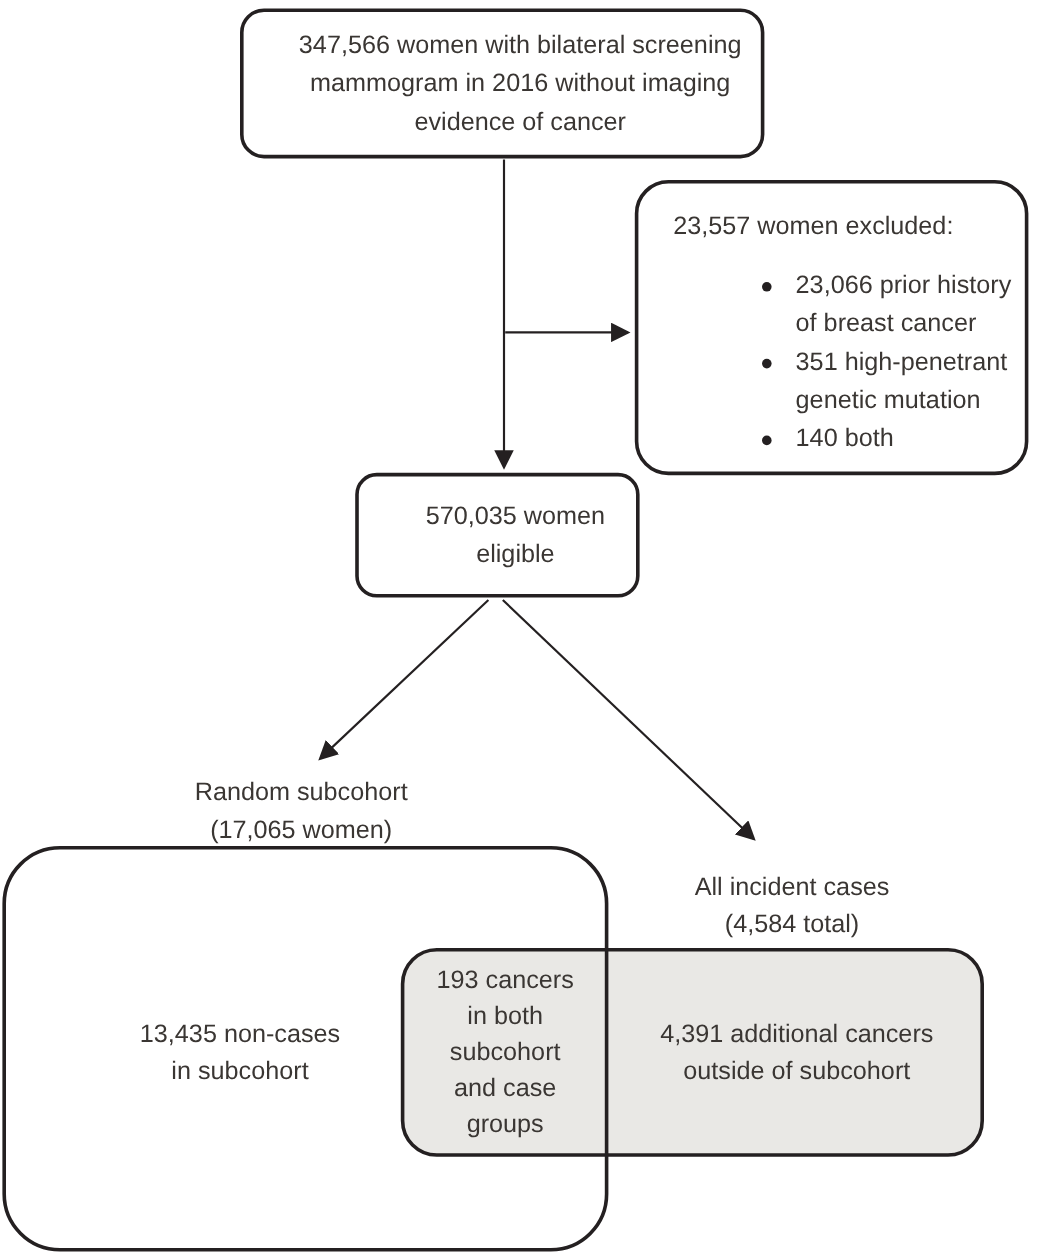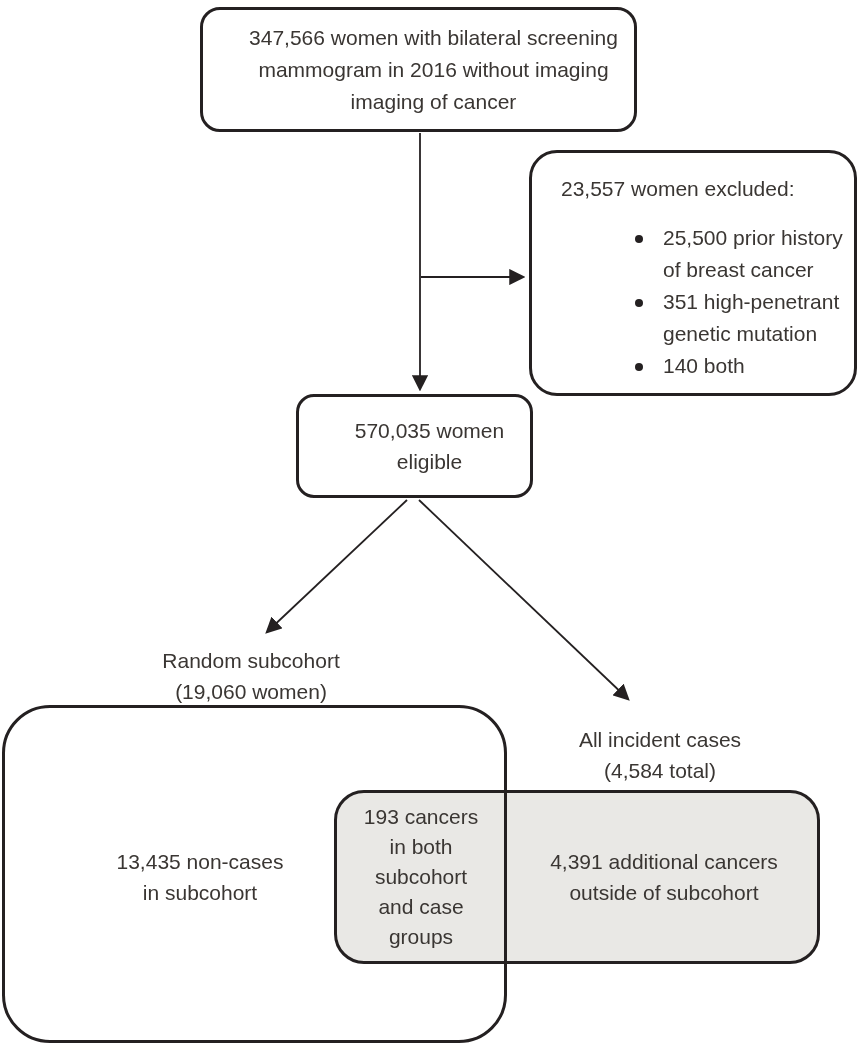--- a/index.html
+++ b/index.html
@@ -76,30 +76,30 @@
     </defs>
     <line x1="420" y1="133" x2="420" y2="389" stroke="#242021" stroke-width="1.8" marker-end="url(#ah)"></line>
     <line x1="421" y1="277" x2="523" y2="277" stroke="#242021" stroke-width="1.8" marker-end="url(#ah)"></line>
     <line x1="407" y1="500" x2="267" y2="632" stroke="#242021" stroke-width="1.8" marker-end="url(#ah)"></line>
     <line x1="419" y1="500" x2="628" y2="699" stroke="#242021" stroke-width="1.8" marker-end="url(#ah)"></line>
   </svg>
 
   <div class="box top-box flexc">
     <span class="tline">347,566 women with bilateral screening</span>
     <span class="tline">mammogram in 2016 without imaging</span>
-    <span class="tline">imaging of cancer</span>
+    <span class="tline">evidence of cancer</span>
   </div>
 
   <div class="box excluded-box">
     <span class="excluded-heading">23,557 women excluded:</span>
     <div class="bullet-list">
       <div class="bullet-row">
         <span class="bullet-dot"></span>
         <span class="bullet-text">
-          <span class="tline">25,500 prior history</span>
+          <span class="tline">23,066 prior history</span>
           <span class="tline">of breast cancer</span>
         </span>
       </div>
       <div class="bullet-row">
         <span class="bullet-dot"></span>
         <span class="bullet-text">
           <span class="tline">351 high-penetrant</span>
           <span class="tline">genetic mutation</span>
         </span>
       </div>
@@ -112,21 +112,21 @@
     </div>
   </div>
 
   <div class="box eligible-box flexc">
     <span class="tline">570,035 women</span>
     <span class="tline">eligible</span>
   </div>
 
   <div class="float-label subcohort-label">
     <span class="tline">Random subcohort</span>
-    <span class="tline">(19,060 women)</span>
+    <span class="tline">(17,065 women)</span>
   </div>
   <div class="float-label incident-label">
     <span class="tline">All incident cases</span>
     <span class="tline">(4,584 total)</span>
   </div>
 
   <div class="box cases-box"></div>
   <div class="box subcohort-box"></div>
 
   <div class="venn-text noncases-text flexc">

